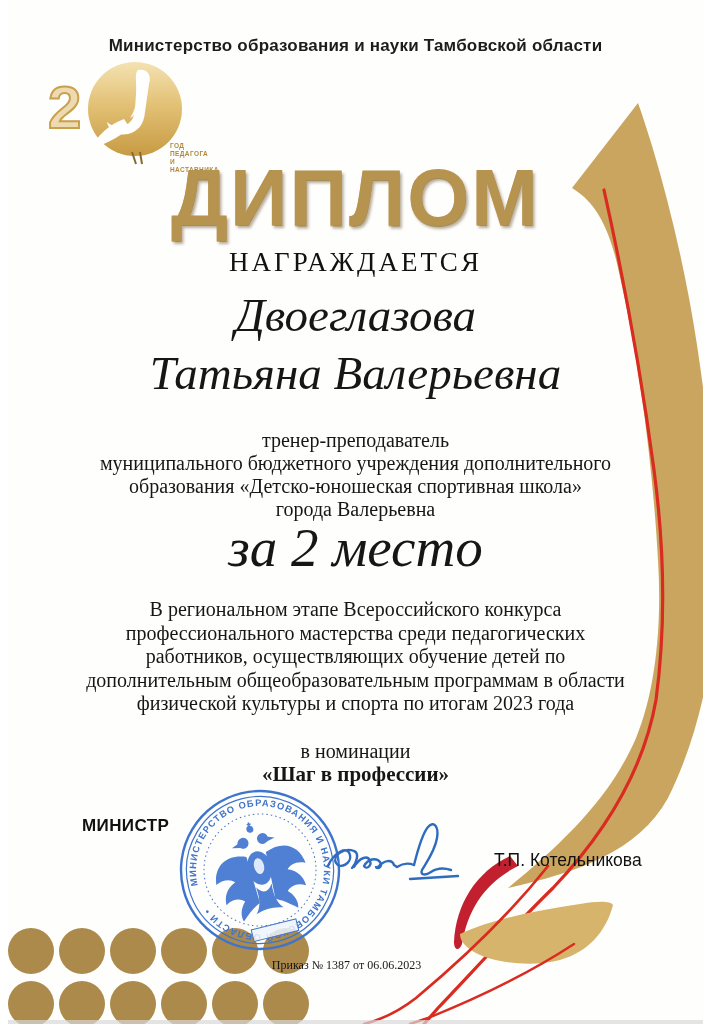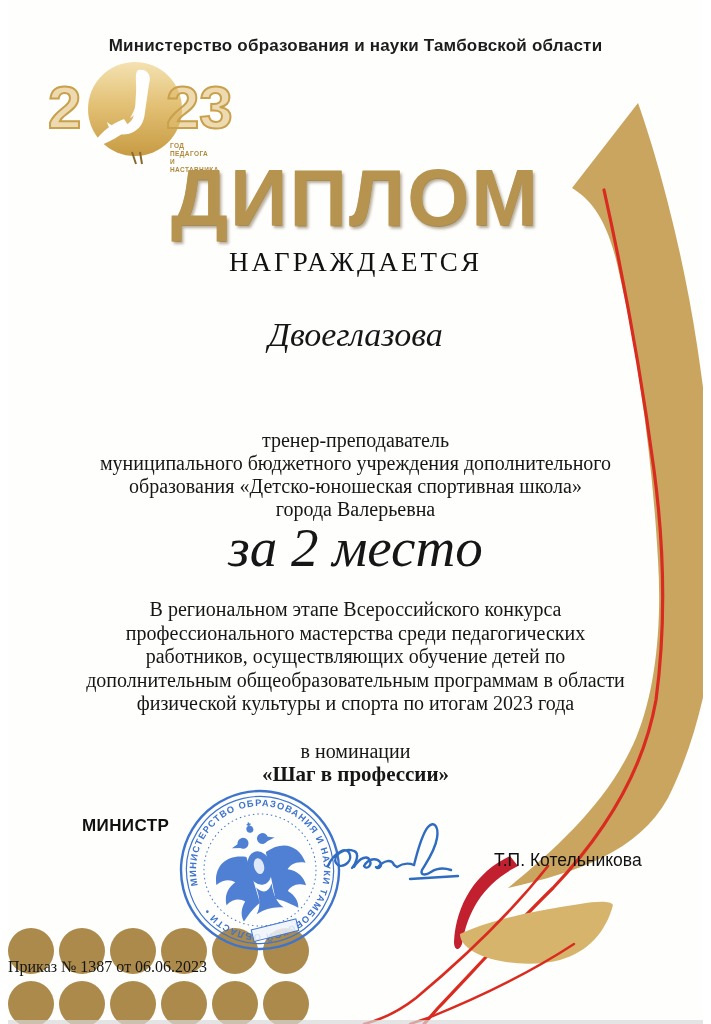--- a/index.html
+++ b/index.html
@@ -32,36 +32,36 @@
     font-family:"Liberation Sans",sans-serif;font-weight:700;
     font-size:6.5px;line-height:8px;color:#b2893b;letter-spacing:.4px;
   }
   
   .title{
     top:157px;font-family:"Liberation Sans",sans-serif;font-weight:700;
     font-size:80px;line-height:82px;letter-spacing:2px;color:#b6934f;
     text-shadow:2px 3px 3px rgba(96,74,32,.45), 0 1px 0 #d9be82;
   }
   .awarded{top:247px;font-size:27px;letter-spacing:3px;color:#111;}
-  .name-line1{top:290px;font-style:italic;font-size:34px;line-height:50px;margin-top:20px;}
+  .name-line1{top:290px;font-style:italic;font-size:47px;line-height:50px;}
   .name-line2{top:348px;font-style:italic;font-size:47px;line-height:50px;}
   .position-block{top:429px;font-size:20px;line-height:23px;}
   .award-text{top:518px;font-style:italic;font-size:55px;line-height:60px;}
   .description-block{top:598px;font-size:20px;line-height:23.5px;}
   .nomination-label{top:740px;font-size:20px;}
   .nomination-title{top:762px;font-size:21px;font-weight:700;}
   .minister-label{
     left:74px;top:816px;font-family:"Liberation Sans",sans-serif;
     font-weight:700;font-size:17px;color:#101010;letter-spacing:.4px;
   }
   .minister-name{
     left:486px;top:850px;font-family:"Liberation Sans",sans-serif;
     font-weight:400;font-size:17.5px;color:#101010;
   }
-  .order-ref{top:958px;left:0;right:18px;text-align:left;font-size:16px;color:#151515;}
+  .order-ref{top:958px;left:0;right:18px;text-align:center;font-size:12px;color:#151515;}
   
   .decor{left:0;top:0;width:711px;height:1024px;z-index:0;pointer-events:none;}
   .content-layer{z-index:2;}
   .stamp{left:168px;top:786px;width:168px;height:168px;z-index:3;}
   .signature{left:300px;top:812px;width:156px;height:78px;z-index:4;}
 </style>
 </head>
 <body>
 
 <div class="page">
@@ -117,37 +117,37 @@
         <circle cx="278" cy="1004" r="23"></circle>
     </g>
     <rect x="0" y="1020" width="711" height="4" fill="#d9d9d9" opacity="0.7"></rect>
   </svg>
 
   <div class="abs ctr header-text content-layer">Министерство образования и науки Тамбовской области</div>
 
   <div class="abs logo content-layer">
     <span class="logo-digit left">2</span>
     <div class="logo-circle"></div>
-    <span class="logo-digit right">23</span>
     <svg class="abs" style="left:40px;top:2px;width:94px;height:108px;" viewBox="0 0 94 108">
       <path d="M50,8 C59,6 64,13 61,22 L57,50 C56,63 49,70 40,72 C29,74 21,69 19,60 C26,67 37,66 43,59 C48,53 47,42 48,32 C49,20 46,12 50,8 Z" fill="#ffffff"></path>
       <path d="M53,10 C58,20 58,33 53,44 C50,50 46,54 42,56 C47,48 50,38 50,28 C50,20 51,13 53,10 Z" fill="#ffffff" opacity="0.9"></path>
       <path d="M42,66 C30,76 14,84 2,86 C10,73 22,62 36,57 Z" fill="#ffffff"></path>
       <path d="M44,90 l4,12 M52,90 l2,12" stroke="#8a6a2c" stroke-width="2" fill="none"></path>
     </svg>
     <div class="logo-caption">
       <div>ГОД</div>
       <div>ПЕДАГОГА</div>
       <div>И НАСТАВНИКА</div>
     </div>
   </div>
 
   <div class="abs ctr title content-layer">ДИПЛОМ</div>
   <div class="abs ctr awarded content-layer">НАГРАЖДАЕТСЯ</div>
   <div class="abs ctr name-line1 content-layer">Двоеглазова</div>
+  <div class="abs ctr name-line2 content-layer">Татьяна Валерьевна</div>
 
   <div class="abs ctr position-block content-layer">
     <div>тренер-преподаватель</div>
     <div>муниципального бюджетного учреждения дополнительного</div>
     <div>образования «Детско-юношеская спортивная школа»</div>
     <div>города Валерьевна</div>
   </div>
 
   <div class="abs ctr award-text content-layer">за 2 место</div>
 

